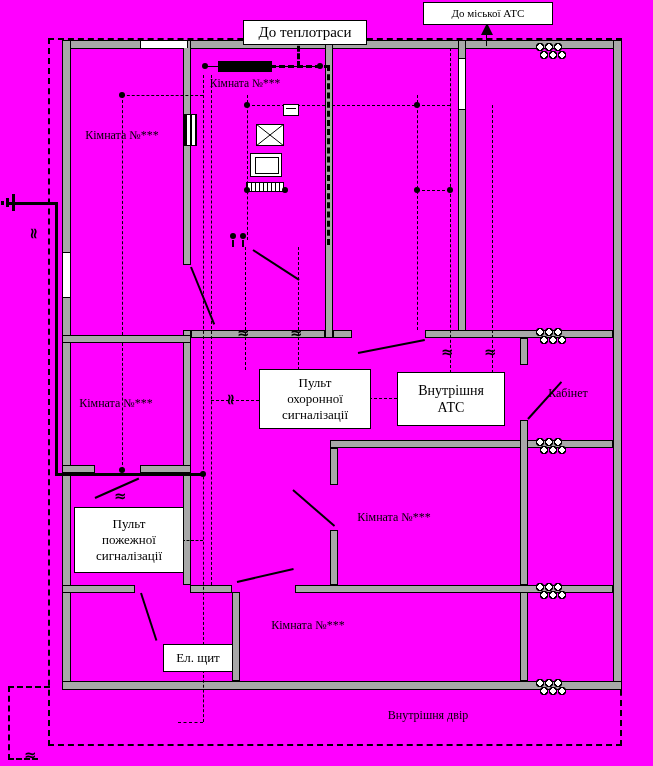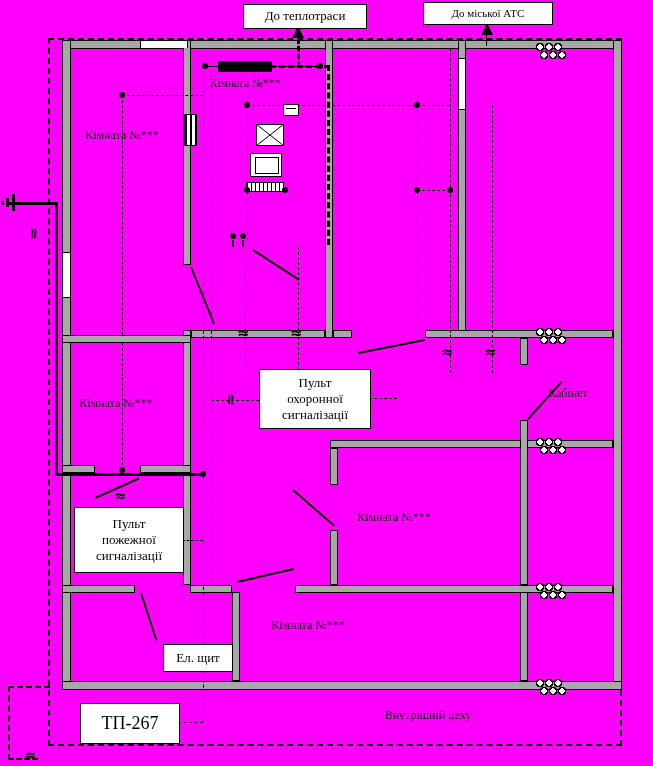--- a/index.html
+++ b/index.html
@@ -164,32 +164,33 @@
 
   <span class="sq rot90" style="left:27px;top:226px">≈</span>
   <span class="sq" style="left:114px;top:489px">≈</span>
   <span class="sq rot90" style="left:224px;top:392px">≈</span>
   <span class="sq" style="left:237px;top:326px">≈</span>
   <span class="sq" style="left:290px;top:326px">≈</span>
   <span class="sq" style="left:441px;top:345px">≈</span>
   <span class="sq" style="left:484px;top:345px">≈</span>
   <span class="sq" style="left:24px;top:748px">≈</span>
 
-  <div class="box" style="left:243px;top:4px;width:122px;height:23px;font-size:13px">До теплотраси</div>
+  <div class="box" style="left:243px;top:20px;width:122px;height:23px;font-size:15px">До теплотраси</div>
   <div class="box" style="left:423px;top:2px;width:128px;height:21px;font-size:11px">До міської АТС</div>
   <div class="box" style="left:259px;top:369px;width:110px;height:58px;font-size:13px">Пульт
 охоронної
 сигналізації</div>
+  <div class="box" style="left:397px;top:372px;width:106px;height:52px;font-size:14px">Внутрішня
+АТС</div>
   <div class="box" style="left:74px;top:507px;width:108px;height:64px;font-size:13px">Пульт
 пожежної
 сигналізації</div>
   <div class="box" style="left:163px;top:644px;width:68px;height:26px;font-size:13px">Ел. щит</div>
-  <div class="box" style="left:80px;top:703px;width:98px;height:39px;font-size:18px">ТП-267</div>
 
   <div class="lbl" style="left:62px;top:128px;width:120px;font-size:12px">Кімната №***</div>
   <div class="lbl" style="left:190px;top:76px;width:110px;font-size:11.5px">Кімната №***</div>
   <div class="lbl" style="left:60px;top:396px;width:112px;font-size:12px">Кімната №***</div>
   <div class="lbl" style="left:528px;top:386px;width:80px;font-size:12px">Кабінет</div>
   <div class="lbl" style="left:338px;top:510px;width:112px;font-size:12px">Кімната №***</div>
   <div class="lbl" style="left:252px;top:618px;width:112px;font-size:12px">Кімната №***</div>
-  <div class="lbl" style="left:366px;top:708px;width:124px;font-size:12px">Внутрішній цеху</div>
+  <div class="lbl" style="left:366px;top:708px;width:124px;font-size:12px">Внутрішня двір</div>
 
 </div>
 
 </body></html>

